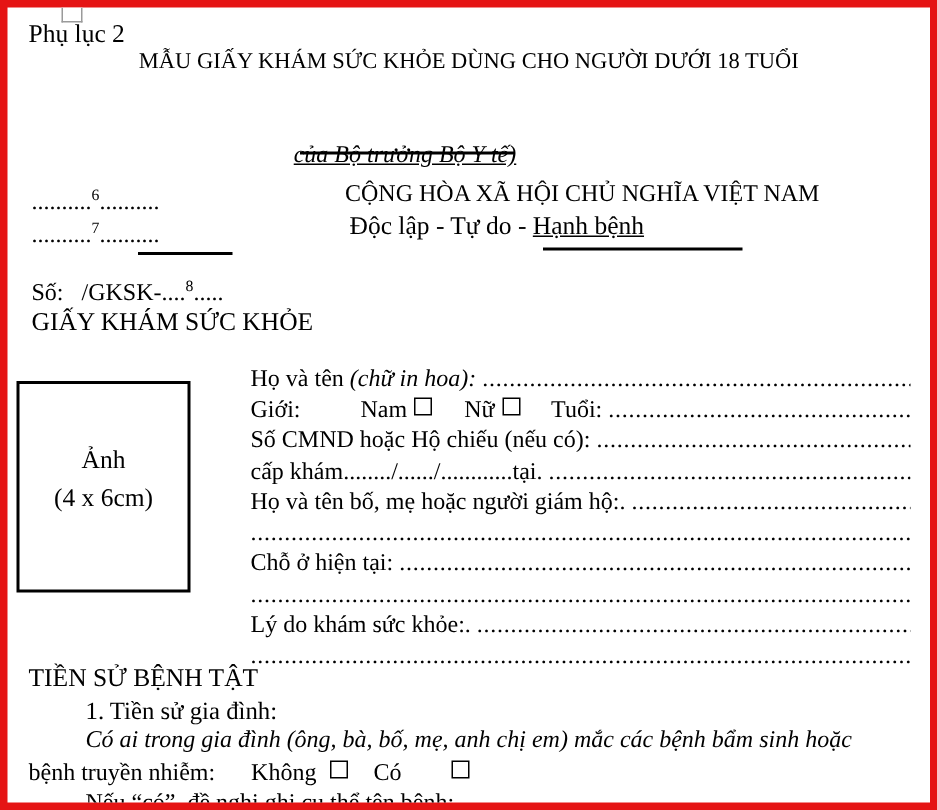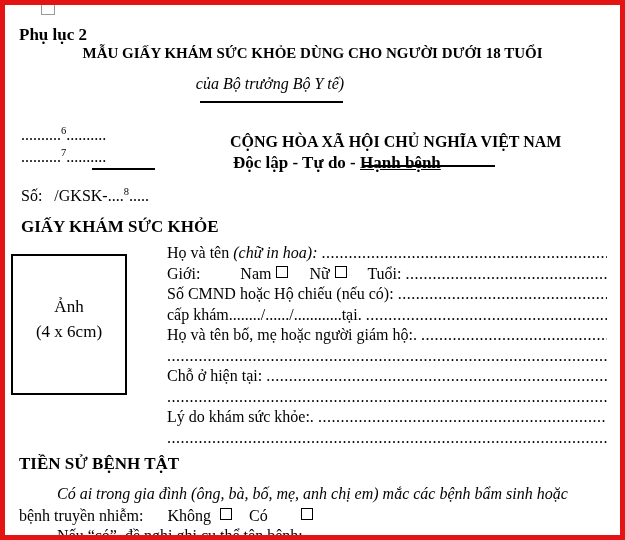--- a/index.html
+++ b/index.html
@@ -8,40 +8,40 @@
     width:625px;height:540px;
     box-sizing:border-box;
     background:#fff;
     border:5px solid #e51414;
     overflow:hidden;
     font-family:"Liberation Serif","DejaVu Serif",serif;
     color:#000;
     font-size:16px;
   }
   .abs{position:absolute;}
-  .b{font-weight:bold;margin-top:12px;}
+  .b{font-weight:normal;}
   .it{font-style:italic;}
   .ul{text-decoration:underline;}
   .ctr{text-align:center;}
   .segline{white-space:pre;overflow:hidden;}
   .fillseg{letter-spacing:0.5px;}
   .sup{font-size:10.5px;vertical-align:super;letter-spacing:0;}
   .cbox{
     display:inline-block;width:10px;height:10px;
     border:1px solid #000;background:#fff;
     vertical-align:baseline;margin:0 1px 1px 1px;
   }
   .rule{background:#000;height:2px;}
   #anchor-marker{
     width:12px;height:9px;
     border:1px solid #9a9a9a;border-top:none;background:#fff;
   }
   #title{left:0;top:28px;width:615px;font-size:15px;}
   #subtitle1{left:0;top:52px;width:530px;}
-  #subtitle2{left:0;top:70px;width:530px;}
+  #subtitle2{left:0;top:90px;width:530px;text-decoration:underline;}
   #photo-box{
     left:6px;top:249px;width:116px;height:141px;
     border:2px solid #000;box-sizing:border-box;
     text-align:center;padding-top:38px;
     font-size:17px;line-height:25px;
   }
   #info-lines{left:162px;top:238px;width:440px;}
   .info-line{height:20.5px;line-height:20.5px;}
   #q1-line2{left:14px;top:501px;width:596px;height:20px;line-height:20px;}
   #note-line{left:52px;top:521px;width:566px;height:20px;line-height:20px;}
@@ -85,17 +85,18 @@
       <div class="info-line segline"><span class="">cấp khám......../....../............tại. </span><span class="fillseg">..........................................................................................................................................................</span></div>
       <div class="info-line segline"><span class="">Họ và tên bố, mẹ hoặc người giám hộ:. </span><span class="fillseg">..........................................................................................................................................................</span></div>
       <div class="info-line segline"><span class="fillseg">..........................................................................................................................................................</span></div>
       <div class="info-line segline"><span class="">Chỗ ở hiện tại: </span><span class="fillseg">..........................................................................................................................................................</span></div>
       <div class="info-line segline"><span class="fillseg">..........................................................................................................................................................</span></div>
       <div class="info-line segline"><span class="">Lý do khám sức khỏe:. </span><span class="fillseg">..........................................................................................................................................................</span></div>
       <div class="info-line segline"><span class="fillseg">..........................................................................................................................................................</span></div>
     </div>
 
   <div class="abs b" style="left:14px;top:437px;font-size:17px;">TIỀN SỬ BỆNH TẬT</div>
+  <div class="abs b" style="left:52px;top:459px;font-size:16.5px;">1. Tiền sử gia đình:</div>
   <div class="abs" style="left:52px;top:480px;font-style:italic;">Có ai trong gia đình (ông, bà, bố, mẹ, anh chị em) mắc các bệnh bẩm sinh hoặc</div>
   <div id="q1-line2" class="abs segline"><span class="">bệnh truyền nhiễm:      Không  </span><span class="cbox"></span><span class="">    Có        </span><span class="cbox"></span></div>
   <div id="note-line" class="abs segline"><span class="">Nếu “có”, đề nghị ghi cụ thể tên bệnh:</span><span class="fillseg">..........................................................................................................................................................</span></div>
 
 </div>
 
 </body></html>

